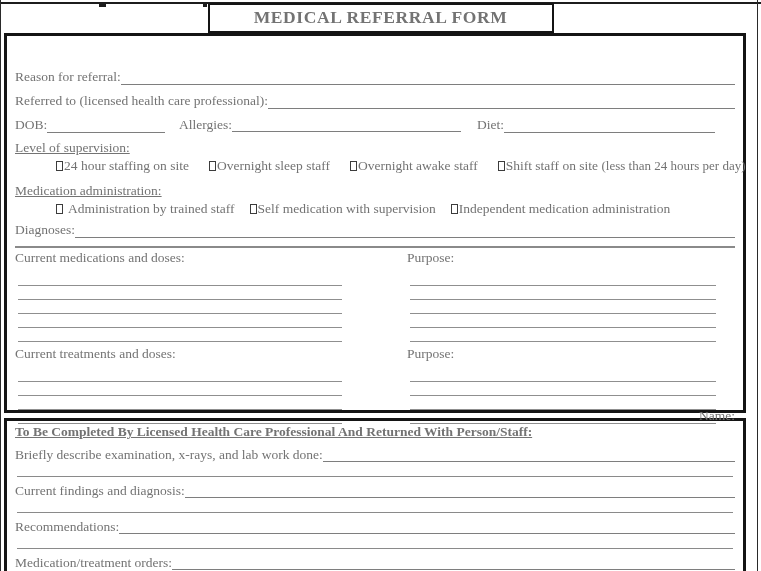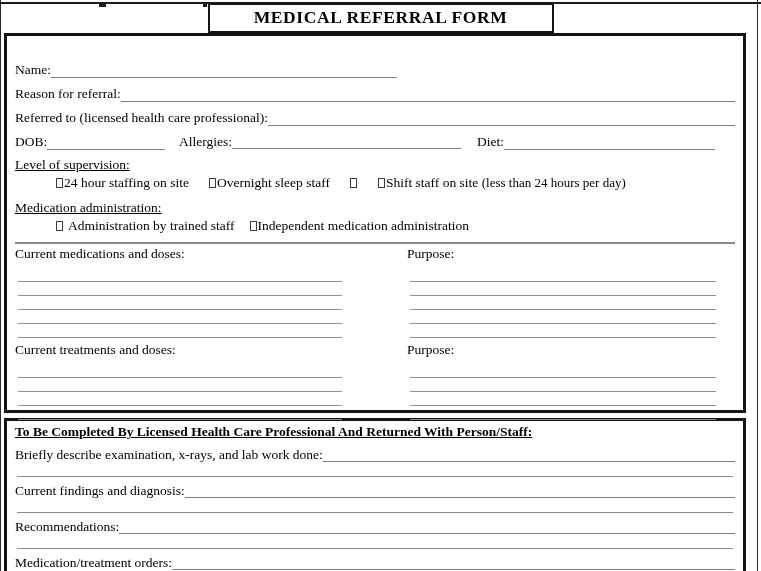--- a/index.html
+++ b/index.html
@@ -4,21 +4,21 @@
 <style>
   * { margin:0; padding:0; box-sizing:border-box; }
   html,body { background:#fff; }
   .page {
     position:relative;
     width:761px; height:571px;
     overflow:hidden;
     background:#fff;
     font-family:"Liberation Serif","DejaVu Serif",serif;
     font-size:13.5px; line-height:1.2;
-    color:#000000;
+    color:#737373;
   }
   
   .top-edge   { position:absolute; top:2px; left:0; width:761px; height:2px; background:#1c1c1c; }
   .left-edge  { position:absolute; top:0; left:0; width:1px; height:571px; background:#2a2a2a; }
   .right-edge { position:absolute; top:0; right:3px; width:1px; height:571px; background:#2a2a2a; }
   .mark1 { position:absolute; top:4px; left:99px;  width:7px; height:3px; background:#1c1c1c; }
   .mark2 { position:absolute; top:4px; left:203px; width:4px; height:3px; background:#1c1c1c; }
 
   .title-box {
     width:346px; margin:3px auto 0 auto;
@@ -34,21 +34,21 @@
     padding:4px 8px 0 8px;
     background:#fff;
   }
   .box-main { height:380px; }
   .box-prof { margin-top:5px; height:175px; padding-top:3px; }
 
   .frow { display:flex; align-items:flex-end; height:19px; }
   .wline { border-bottom:1.5px solid #7e7e7e; flex:1 1 auto; height:15px; }
   .lbl { white-space:nowrap; }
 
-  .row-name { margin-top:19px; }
+  .row-name { margin-top:2px;flex-direction:column; }
   .name-field { display:flex; align-items:flex-end; flex:0 0 382px; }
   .name-spacer { flex:0 0 80px; }
   .date-field { display:flex; align-items:flex-end; flex:0 0 238px; }
   .row-referred { margin-top:5px; }
   .row-reason { margin-top:5px; }
   .row-dob { margin-top:5px; }
   .dob-field { display:flex; align-items:flex-end; flex:0 0 150px; }
   .allergies-field { display:flex; align-items:flex-start; flex:0 0 282px; margin-left:14px; }
   .diet-field { display:flex; align-items:flex-end; flex:0 0 238px; margin-left:16px; }
 
@@ -126,30 +126,35 @@
       <span class="diet-field">
         <span class="lbl">Diet:</span>
         <span class="wline"></span>
       </span>
     </div>
 
     <div class="sec-heading">Level of supervision:</div>
     <div class="cb-row">
       <span class="cb-opt gap20"><span class="cb"></span><span>24 hour staffing on site</span></span>
       <span class="cb-opt gap20"><span class="cb"></span><span>Overnight sleep staff</span></span>
-      <span class="cb-opt gap20"><span class="cb"></span></span>
+      <span class="cb-opt gap20"><span class="cb"></span><span>Overnight awake staff</span></span>
       <span class="cb-opt"><span class="cb"></span><span>Shift staff on site</span> <span class="cb-note">(less than 24 hours per day)</span></span>
     </div>
 
     <div class="sec-heading row-medheading">Medication administration:</div>
     <div class="cb-row">
       <span class="cb-opt gap15"><span class="cb sp"></span><span>Administration by trained staff</span></span>
+      <span class="cb-opt gap15"><span class="cb"></span><span>Self medication with supervision</span></span>
       <span class="cb-opt"><span class="cb"></span><span>Independent medication administration</span></span>
     </div>
 
+    <div class="frow row-diag">
+      <span class="lbl">Diagnoses:</span>
+      <span class="wline"></span>
+    </div>
 
     <div class="divider"></div>
 
     <div class="cols">
       <div class="col-left">
         <div class="col-head">Current medications and doses:</div>
         <div class="bl first"></div>
         <div class="bl"></div>
         <div class="bl"></div>
         <div class="bl"></div>

